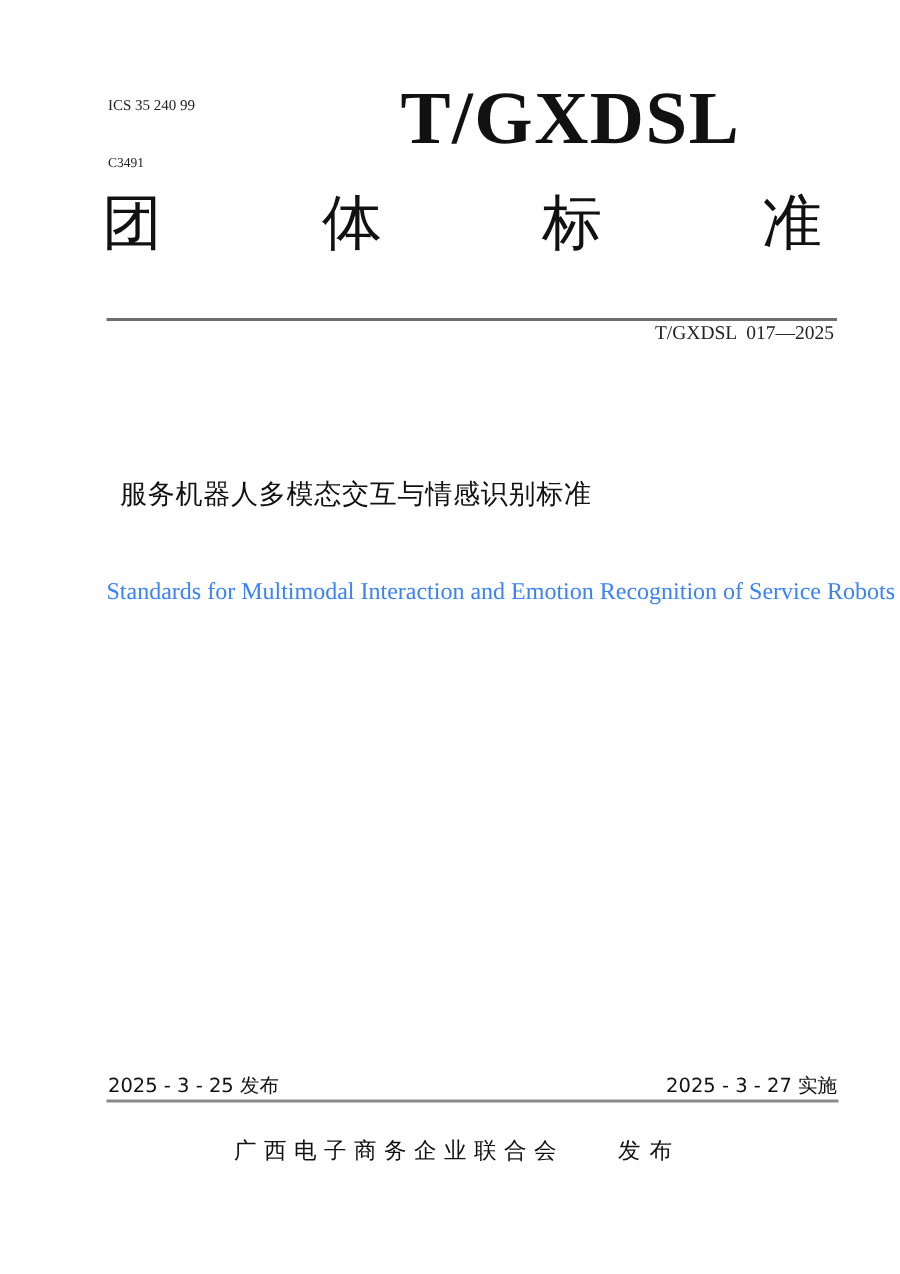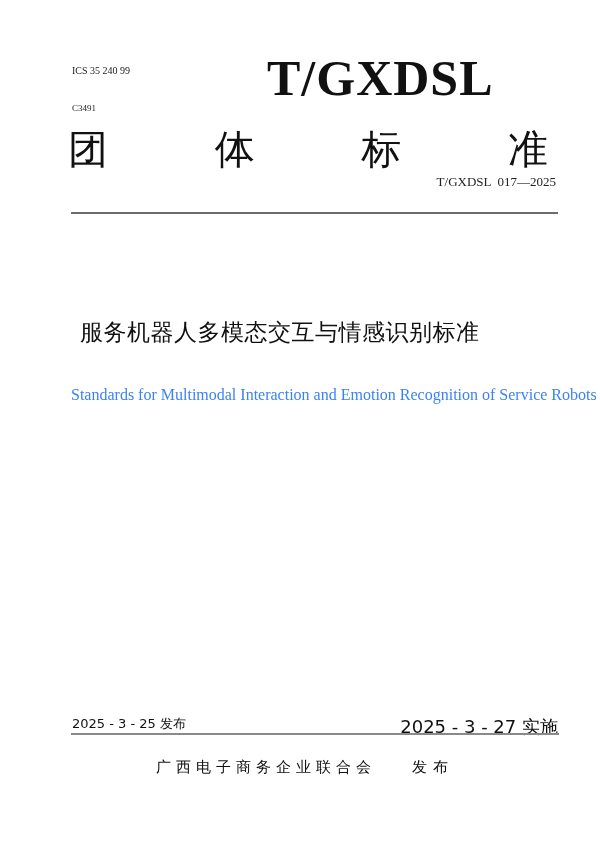--- a/index.html
+++ b/index.html
@@ -4,43 +4,43 @@
   <style>
     html, body { margin:0; padding:0; background:#ffffff; }
     body { width:600px; height:849px; position:relative; overflow:hidden; color:#111; }
     .abs { position:absolute; white-space:nowrap; }
     .ics { left:72px; top:65px; font-family:"Liberation Serif", serif; font-size:10px; color:#222; }
     .ccs { left:72px; top:103px; font-family:Liberation Serif, serif; font-size:9px; color:#222; }
     .brand { left:267px; top:50px; font-family:"Liberation Serif", serif; font-weight:bold; font-size:50px; letter-spacing:1px; color:#111; line-height:56px; }
     .type-row { left:68px; top:124px; width:480px; height:50px; display:flex; justify-content:space-between; font-family:"DejaVu Sans", sans-serif; font-size:40px; line-height:50px; color:#111; }
     .code { right:44px; top:174px; font-family:"Liberation Serif", serif; font-size:13px; color:#222; }
     .rule-top { left:71px; top:212px; width:487px; height:2px; background:#6d6d6d; }
-    .title-cn { left:80px; top:317px; font-family:"DejaVu Sans", sans-serif; font-size:23px; color:#111; letter-spacing:0.5px; }
+    .title-cn { left:80px; top:317px; font-family:"DejaVu Sans", sans-serif; font-size:18px; color:#111; letter-spacing:0.5px; }
     .title-en { left:71px; top:386px; font-family:"Liberation Serif", serif; font-size:16px; color:#3b82f6; }
     .date-l { left:72px; top:715px; font-family:"DejaVu Sans", sans-serif; font-size:13px; color:#111; }
-    .date-r { right:42px; top:715px; font-family:"DejaVu Sans", sans-serif; font-size:18px; color:#111; }
+    .date-r { right:42px; top:715px; font-family:"DejaVu Sans", sans-serif; font-size:13px; color:#111; }
     .rule-bottom { left:71px; top:733px; width:488px; height:2px; background:#8a8a8a; }
     .publisher { left:156px; top:758px; font-family:"DejaVu Sans", sans-serif; font-size:15px; letter-spacing:5px; color:#111;text-align:right; }
     .publish-word { left:412px; top:758px; font-family:Liberation Serif, serif; font-size:15px; letter-spacing:6px; color:#111; }
   </style>
 </head>
 <body>
 
 <div class="abs ics">ICS 35 240 99</div>
 <div class="abs ccs">C3491</div>
 <div class="abs brand">T/GXDSL</div>
 
 <div class="abs type-row">
   <span>团</span>
   <span>体</span>
   <span>标</span>
   <span>准</span>
 </div>
 
-<div class="abs code" style="white-space:pre;">T/GXDSL  017—2025</div>
+<div class="abs code" style="white-space:pre;margin-top:40px;">T/GXDSL  017—2025</div>
 <div class="abs rule-top"></div>
 
 <div class="abs title-cn">服务机器人多模态交互与情感识别标准</div>
 <div class="abs title-en">Standards for Multimodal Interaction and Emotion Recognition of Service Robots</div>
 
 <div class="abs date-l">2025 - 3 - 25 发布</div>
 <div class="abs date-r">2025 - 3 - 27 实施</div>
 <div class="abs rule-bottom"></div>
 
 <div class="abs publisher">广西电子商务企业联合会</div>

